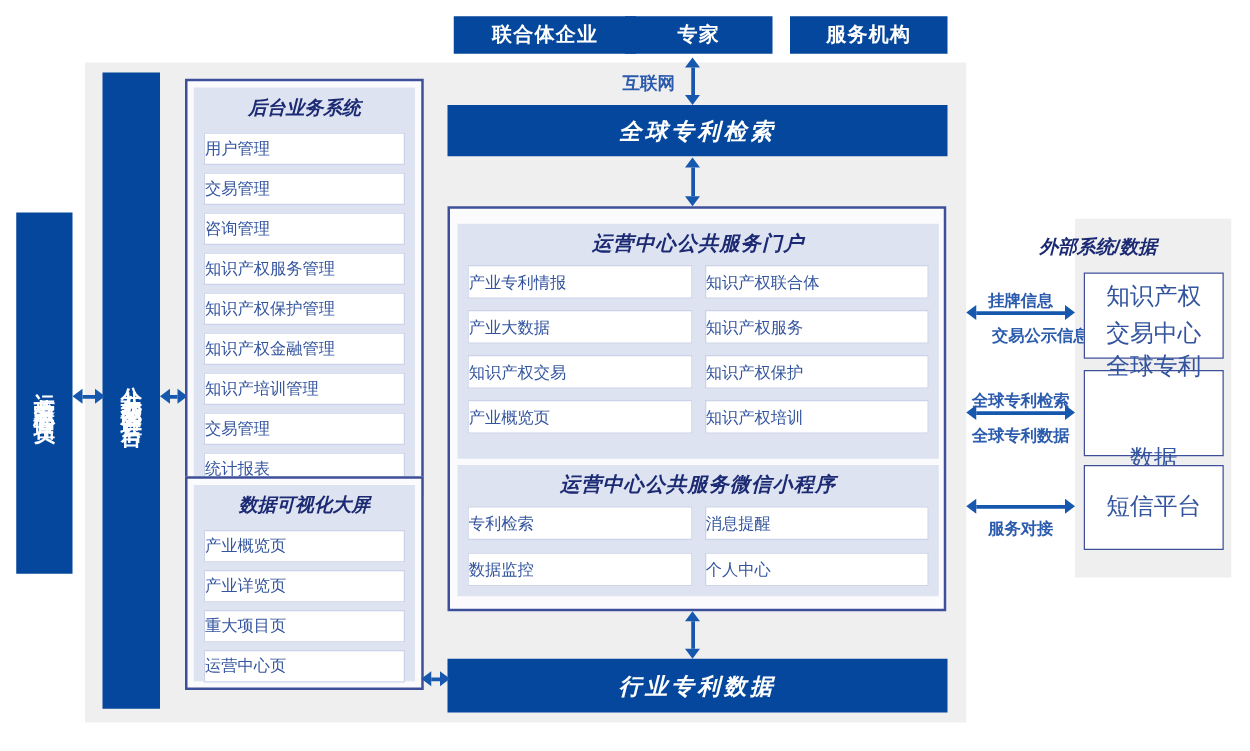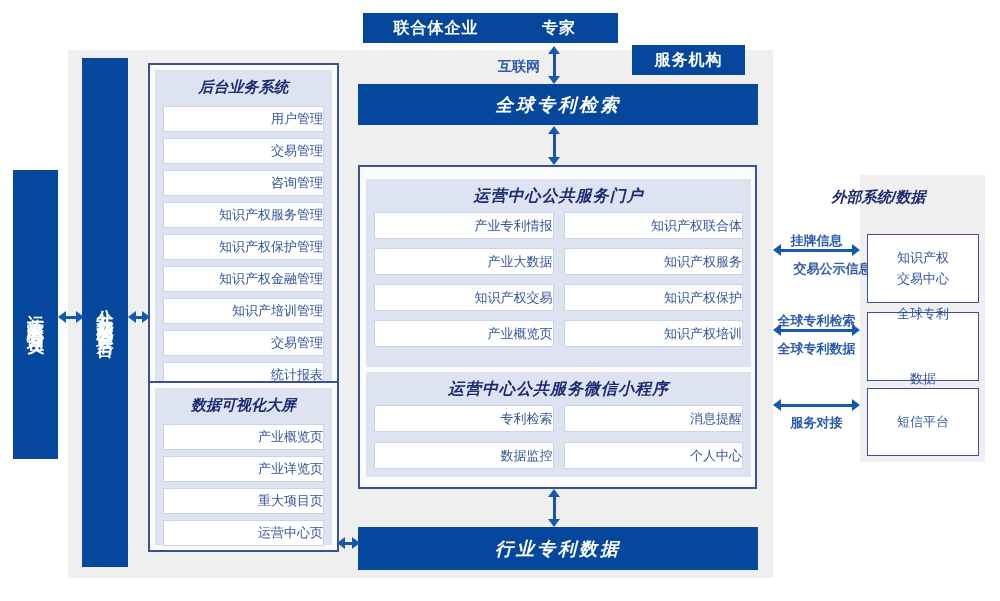--- a/index.html
+++ b/index.html
@@ -18,21 +18,21 @@
           font-weight:bold;font-style:italic;letter-spacing:3px;
           display:flex;align-items:center;justify-content:center;}
   .vbar{position:absolute;background:var(--dark_blue);color:#fff;font-size:17px;
         font-weight:bold;writing-mode:vertical-rl;text-orientation:upright;
         letter-spacing:4px;display:flex;align-items:center;justify-content:center;}
   .obox{position:absolute;background:var(--box_bg);border:2px solid var(--box_border);box-sizing:border-box;}
   .lpanel{background:var(--panel_lavender);}
   .coltitle{font-size:15px;font-weight:bold;font-style:italic;color:var(--title_navy);
             text-align:center;height:26px;line-height:26px;}
   .item{background:#fff;border:1px solid var(--item_border);box-sizing:border-box;
-        color:var(--item_text_blue);font-size:13px;text-align:right;
+        color:var(--item_text_blue);font-size:13px;text-align:left;
         height:26px;line-height:24px;}
   .colpanel{position:absolute;left:5px;right:5px;top:5px;bottom:5px;
             display:flex;flex-direction:column;gap:6px;padding:4px 8px;box-sizing:border-box;}
   .cheader{font-size:16px;font-weight:bold;font-style:italic;color:var(--title_navy);
            text-align:center;height:32px;line-height:34px;letter-spacing:1px;}
   .cgrid{display:grid;grid-template-columns:1fr 1fr;gap:9px 10px;padding:1px 8px 9px;}
   .cgrid .item{height:27px;line-height:25px;}
   .harrow{position:absolute;height:3px;background:var(--arrow_blue);}
   .harrow::before,.harrow::after{content:"";position:absolute;top:-5px;width:0;height:0;
     border-top:6.5px solid transparent;border-bottom:6.5px solid transparent;}
@@ -40,34 +40,34 @@
   .harrow::after{right:-8px;border-left:8px solid var(--arrow_blue);}
   .varrow{position:absolute;width:3px;background:var(--arrow_blue);}
   .varrow::before,.varrow::after{content:"";position:absolute;left:-5px;width:0;height:0;
     border-left:6.5px solid transparent;border-right:6.5px solid transparent;}
   .varrow::before{top:-8px;border-bottom:8px solid var(--arrow_blue);}
   .varrow::after{bottom:-8px;border-top:8px solid var(--arrow_blue);}
   .linklabel{position:absolute;left:773px;width:87px;text-align:center;
              font-size:13px;font-weight:bold;color:var(--label_blue);}
   .extbox{position:absolute;left:867px;width:112px;background:#fff;
           border:1.5px solid var(--box_border);box-sizing:border-box;
-          color:var(--item_text_blue);font-size:13px;line-height:1.55;
-          display:flex;flex-direction:column;align-items:center;justify-content:center;text-align:left;margin-top:16px;}
+          color:var(--item_text_blue);font-size:19px;line-height:1.55;
+          display:flex;flex-direction:column;align-items:center;justify-content:center;text-align:left;}
 </style>
 </head>
 <body>
 
 <div class="stage">
 
   <div class="gray" style="left:68px;top:50px;width:705px;height:528px;"></div>
   <div class="gray" style="left:860px;top:175px;width:125px;height:287px;"></div>
 
   <div class="actor" style="left:363px;top:13px;width:146px;">联合体企业</div>
   <div class="actor" style="left:500px;top:13px;width:118px;">专家</div>
-  <div class="actor" style="left:632px;top:13px;width:113px;margin-top:32px;">服务机构</div>
+  <div class="actor" style="left:632px;top:13px;width:126px;">服务机构</div>
 
   <div style="position:absolute;left:470px;top:58px;width:70px;text-align:right;font-size:14px;font-weight:bold;color:var(--label_blue);">互联网</div>
   <div class="varrow" style="left:553px;top:54px;height:22px;"></div>
 
   <div class="bigbar" style="left:358px;top:84px;width:400px;height:41px;">全球专利检索</div>
 
   <div class="varrow" style="left:553px;top:134px;height:23px;"></div>
 
   <div class="vbar" style="left:13px;top:170px;width:45px;height:289px;">运营中心管理员</div>
   <div class="vbar" style="left:82px;top:58px;width:46px;height:509px;">公共功能及管理后台</div>

